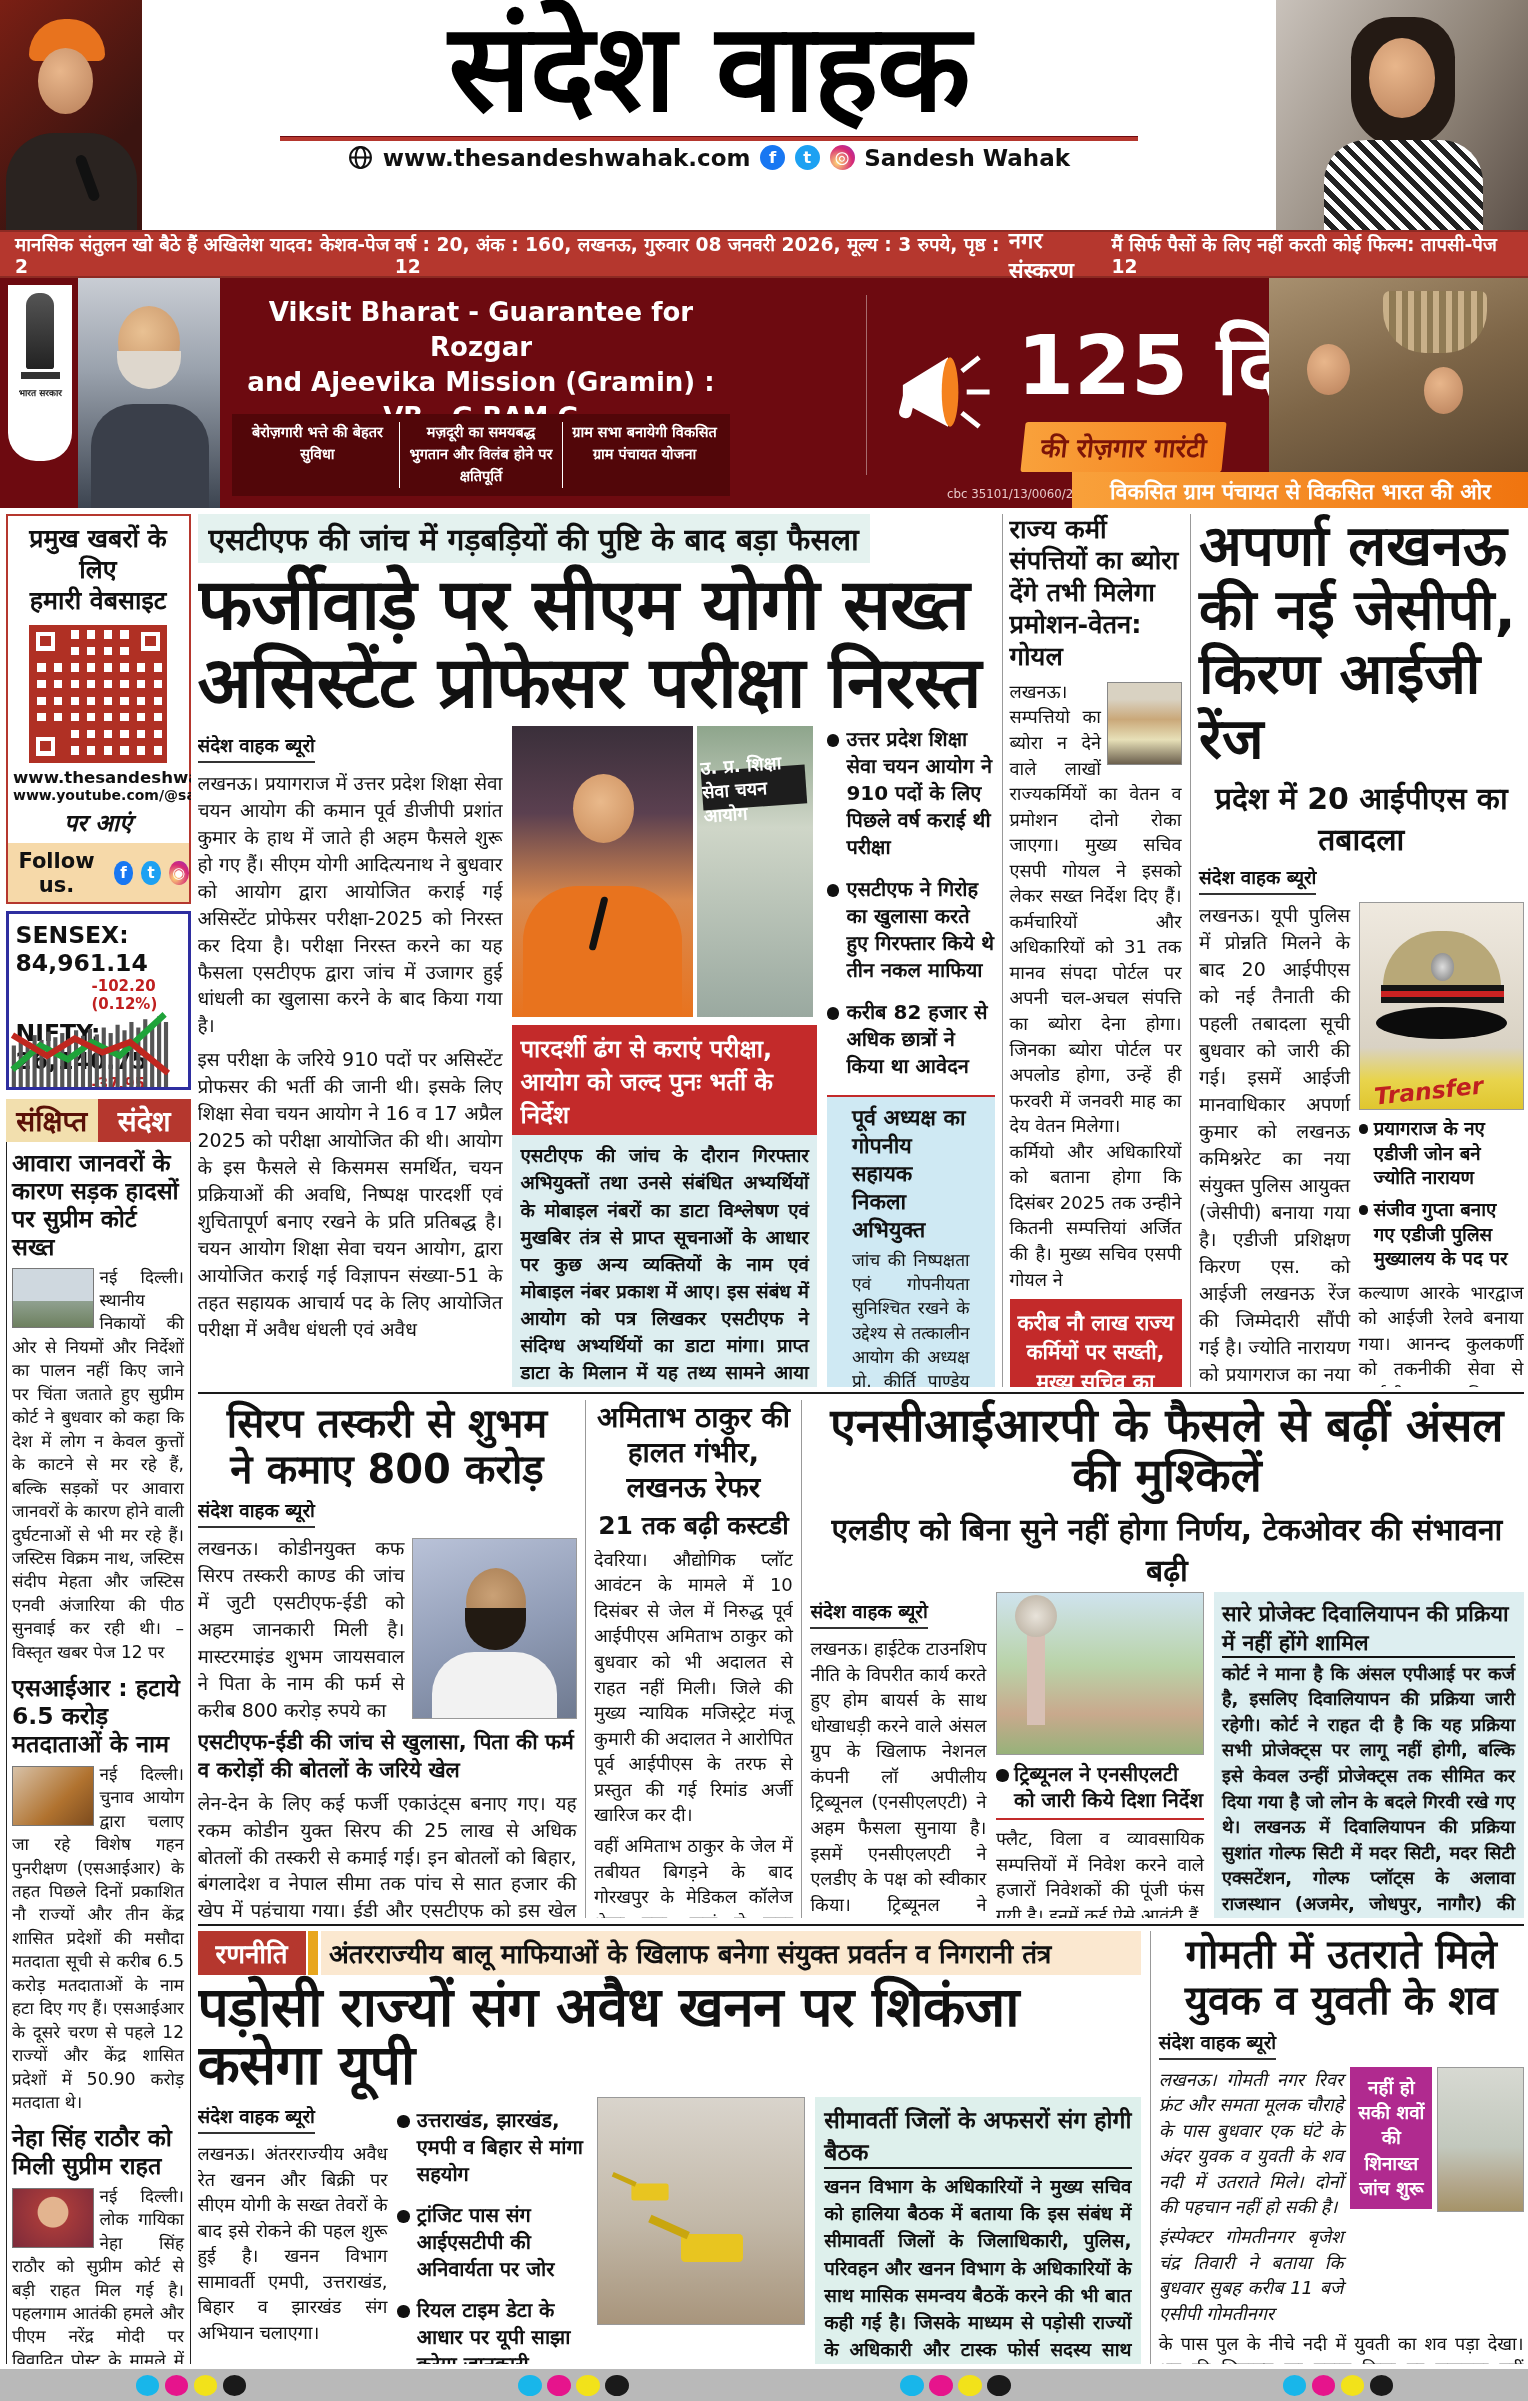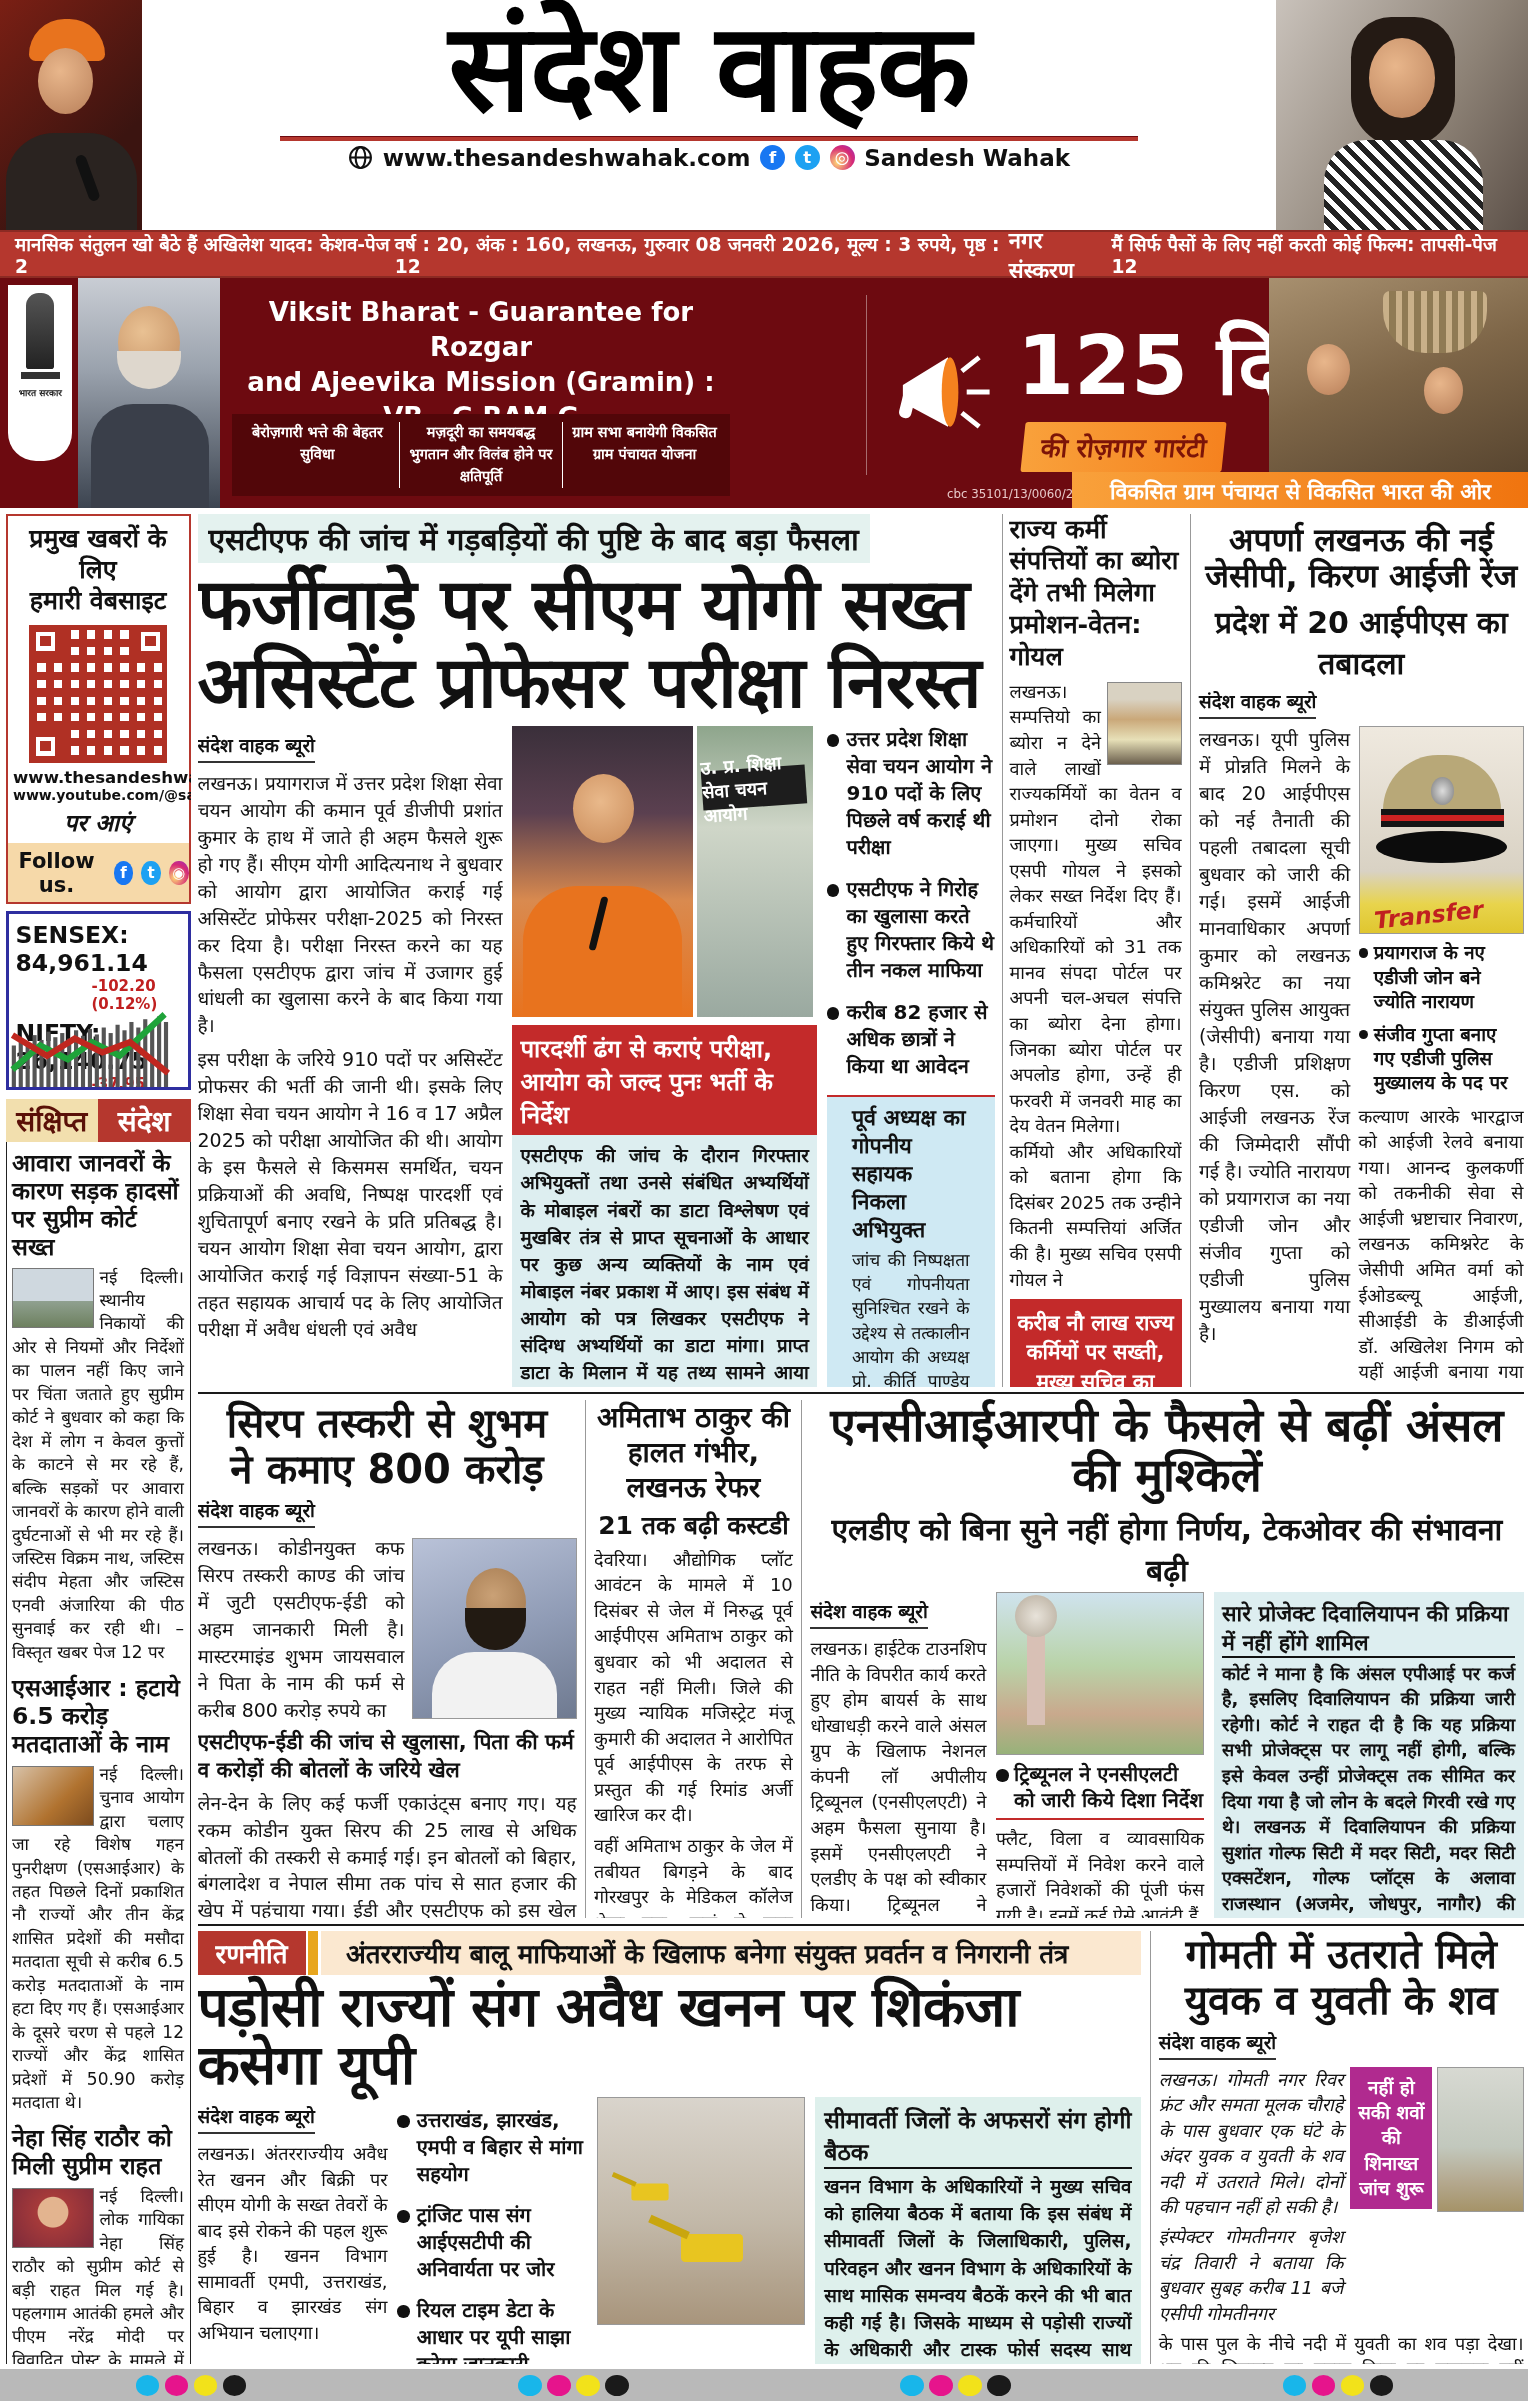--- a/index.html
+++ b/index.html
@@ -127,21 +127,21 @@
   .box-blue-title { font-size: 21.5px; font-weight: 800; line-height: 1.3; margin-bottom: 4.2px; }
   .box-blue-body { font-size: 17.3px; line-height: 1.4; text-align: justify; }
 
   
   .rightcol { flex: 1; border-left: 1.4px solid #999; padding-left: 7px; display: flex; gap: 8.3px; overflow: hidden; }
   .goyal { flex: 0 0 172px; }
   .goyal-hl { font-size: 25.6px; font-weight: 800; line-height: 1.25; }
   .goyal-photo { float: right; width: 75px; height: 83px; margin: 2.8px 0 4.2px 5.5px; background: linear-gradient(180deg,#d9d2c2 20%,#caa879 45%,#e7e0b8 70%,#6b5f4d); border: 0.7px solid #888; }
   .red-note { background: #c32a2a; color: #fff; font-size: 21px; font-weight: 800; text-align: center; padding: 9.7px 7px; line-height: 1.4; margin: 7px 0; }
   .transfer { flex: 1; border-left: 1.4px solid #999; padding-left: 8.3px; }
-  .transfer-hl { font-size: 32px; font-weight: 800; line-height: 1.15; text-align: center; margin-top: 8px; }
+  .transfer-hl { font-size: 56px; font-weight: 800; line-height: 1.15; text-align: left; }
   .transfer-sub { font-size: 30px; font-weight: 800; text-align: center; margin-top: 5.5px; }
   .transfer-grid { display: flex; gap: 8.3px; }
   .transfer-left { flex: 1; }
   .transfer-right { flex: 0 0 165px; }
   .cap-photo { width: 165px; height: 208px; background: linear-gradient(180deg,#efe9df,#d9d2c4 70%,#e8d44c 86%,#e0c62f); position: relative; border: 0.7px solid #999; }
   .cap-dome { position: absolute; width: 118px; height: 55px; left: 23.5px; top: 28px; border-radius: 59px 59px 0 0; background: #b8a878; }
   .cap-band { position: absolute; width: 123px; height: 18px; left: 21px; top: 82px; background: #151515; }
   .cap-band::after { content: ""; position: absolute; left: 0; top: 5.5px; width: 100%; height: 6.2px; background: #c22; }
   .cap-peak { position: absolute; width: 131px; height: 32px; left: 16.6px; top: 104px; border-radius: 50%; background: #0c0c0c; }
   .cap-badge { position: absolute; width: 23.5px; height: 28px; left: 71px; top: 50px; border-radius: 50%; background: radial-gradient(#ddd,#777); }
@@ -176,21 +176,21 @@
   .ansal-box { background: #ddeef0; padding: 5.5px 8.3px; }
   .ansal-box-title { font-size: 21.5px; font-weight: 800; border-bottom: 2.1px solid #111; display: inline-block; margin-bottom: 2.8px; }
   .ansal-box-body { font-size: 18px; font-weight: 600; line-height: 1.42; text-align: justify; }
 
   
   .bottomrow { display: flex; gap: 8.3px; border-top: 2.1px solid #1a1a1a; margin-top: 5.5px; padding-top: 5.5px; height: 440px; overflow: hidden; }
   .mining { flex: 1; }
   .strategy-strip { display: flex; align-items: stretch; height: 44px; margin-bottom: 4.2px; }
   .strategy-label { background: #b5372e; color: #fff; font-size: 26px; font-weight: 800; display: flex; align-items: center; padding: 0 18px; }
   .strategy-gold { width: 9.7px; background: #e8a61e; margin: 0 2.8px; }
-  .strategy-kicker { flex: 1; background: #fbe8d0; font-size: 26px; font-weight: 800; display: flex; align-items: center; padding: 0 25px; }
+  .strategy-kicker { flex: 1; background: #fbe8d0; font-size: 26px; font-weight: 800; display: flex; align-items: center; padding: 0 8px; }
   .mining-hl { font-size: 55px; font-weight: 800; line-height: 1.05; letter-spacing: -0.7px; }
   .mining-grid { display: flex; gap: 9.7px; margin-top: 2.8px; }
   .mining-c1 { flex: 0 0 190px; }
   .mining-bullets { flex: 0 0 190px; list-style: none; padding-top: 9.7px; }
   .mining-bullets li { display: flex; gap: 7px; font-size: 20px; font-weight: 800; line-height: 1.35; margin-bottom: 14px; }
   .mining-photo { flex: 0 0 208px; height: 228px; border: 0.7px solid #999; background: linear-gradient(180deg,#d9d4cc 0%,#c2b8a8 55%,#a8957c 100%); position: relative; }
   .digger { position: absolute; width: 62px; height: 28px; background: #e8c520; bottom: 62px; left: 83px; border-radius: 4.2px; }
   .digger::after { content: ""; position: absolute; width: 42px; height: 8.3px; background: #c9a60f; left: -33px; top: -11px; transform: rotate(24deg); }
   .digger2 { bottom: 118px; left: 21px; transform: scale(.6); }
   .mining-box { flex: 1; background: #def0ec; padding: 5.5px 9.7px; }

